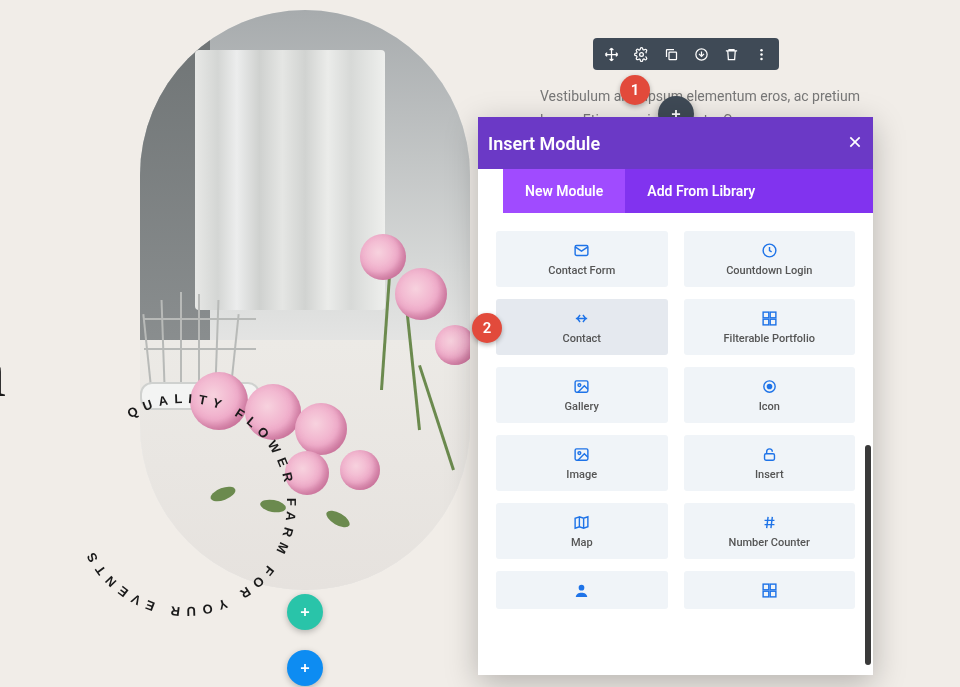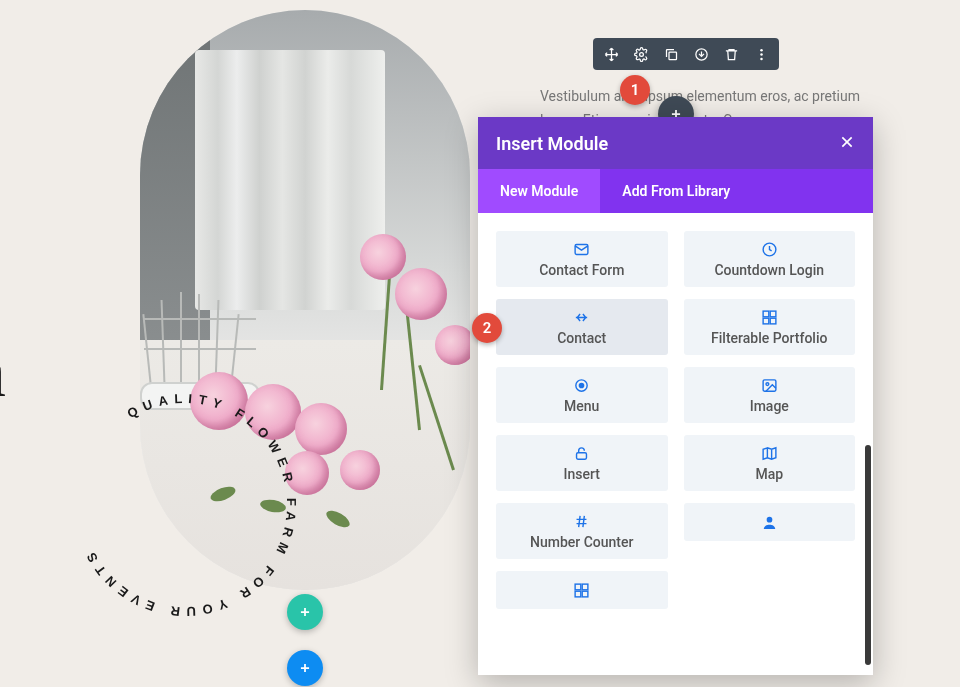--- a/index.html
+++ b/index.html
@@ -93,41 +93,41 @@
   .annot-1 { left:620px; top:75px; }
   .annot-2 { left:472px; top:313px; }
 
   .modal {
     position:absolute; left:478px; top:117px; width:395px; height:558px;
     background:#fff; box-shadow:0 8px 30px rgba(0,0,0,.25); z-index:30;
     display:flex; flex-direction:column; overflow:hidden;
   }
   .modal-header {
     background:#6b39c6; color:#fff; height:52px; display:flex; align-items:center; justify-content:space-between;
-    padding:0 18px; font-size:18px; font-weight:600;
+    padding:0 10px; font-size:18px; font-weight:600;
   }
   .modal-close { cursor:pointer; background:none; border:none; color:#fff; }
   .modal-close svg{ width:16px; height:16px; }
-  .modal-tabs { display:flex; background:#8133ef; }
+  .modal-tabs { display:flex; background:#8133ef;margin-left:25px; }
   .modal-tab {
     flex:0 0 auto; padding:14px 22px; font-size:14px; font-weight:600; color:#fff; cursor:pointer;
   }
   .modal-tab.active { background:#a04bff; }
   .modal-body { flex:1; overflow-y:auto; padding:18px 18px 10px; position:relative; }
   .scroll-ind { position:absolute; right:2px; top:232px; width:6px; height:220px; background:#3a3a3a; border-radius:3px; }
   .module-grid { display:grid; grid-template-columns:1fr 1fr; gap:12px 16px; }
   .module-card {
     background:#f0f4f8; border-radius:3px; height:56px;
     display:flex; flex-direction:column; align-items:center; justify-content:center;
     gap:4px; cursor:pointer;
   }
   .module-card.hover { background:#e5e9ef; }
   .module-card .mc-icon { color:#1e73e8; height:18px; display:flex; align-items:center; }
   .module-card .mc-icon svg { width:17px; height:17px; }
-  .module-card .mc-label { font-size:14px; color:#555; font-weight:500; }
+  .module-card .mc-label { font-size:11px; color:#555; font-weight:500; }
   .module-card.short { height:38px; }
 </style>
 </head>
 <body>
 
 <div class="heading-fragment">
   <div>ir</div>
   <div class="l2">in</div>
 </div>
 
@@ -285,25 +285,35 @@
               <rect x="13" y="3" width="8" height="8"></rect>
               <rect x="3" y="13" width="8" height="8"></rect>
               <rect x="13" y="13" width="8" height="8"></rect>
             </svg>
           </div>
           <div class="mc-label">Filterable Portfolio</div>
         </div>
         <div class="module-card">
           <div class="mc-icon">
             <svg viewBox="0 0 24 24" fill="none" stroke="currentColor" stroke-width="2">
+              <rect x="3" y="4" width="18" height="16" rx="2"></rect>
+              <circle cx="9" cy="10" r="2"></circle>
+              <path d="M21 16l-5-5-9 9"></path>
+            </svg>
+          </div>
+          <div class="mc-label">Gallery</div>
+        </div>
+        <div class="module-card">
+          <div class="mc-icon">
+            <svg viewBox="0 0 24 24" fill="none" stroke="currentColor" stroke-width="2">
               <circle cx="12" cy="12" r="8"></circle>
               <circle cx="12" cy="12" r="3" fill="currentColor"></circle>
             </svg>
           </div>
-          <div class="mc-label">Menu</div>
+          <div class="mc-label">Icon</div>
         </div>
         <div class="module-card">
           <div class="mc-icon">
             <svg viewBox="0 0 24 24" fill="none" stroke="currentColor" stroke-width="2">
               <rect x="3" y="4" width="18" height="16" rx="2"></rect>
               <circle cx="9" cy="10" r="2"></circle>
               <path d="M21 16l-5-5-9 9"></path>
             </svg>
           </div>
           <div class="mc-label">Image</div>

